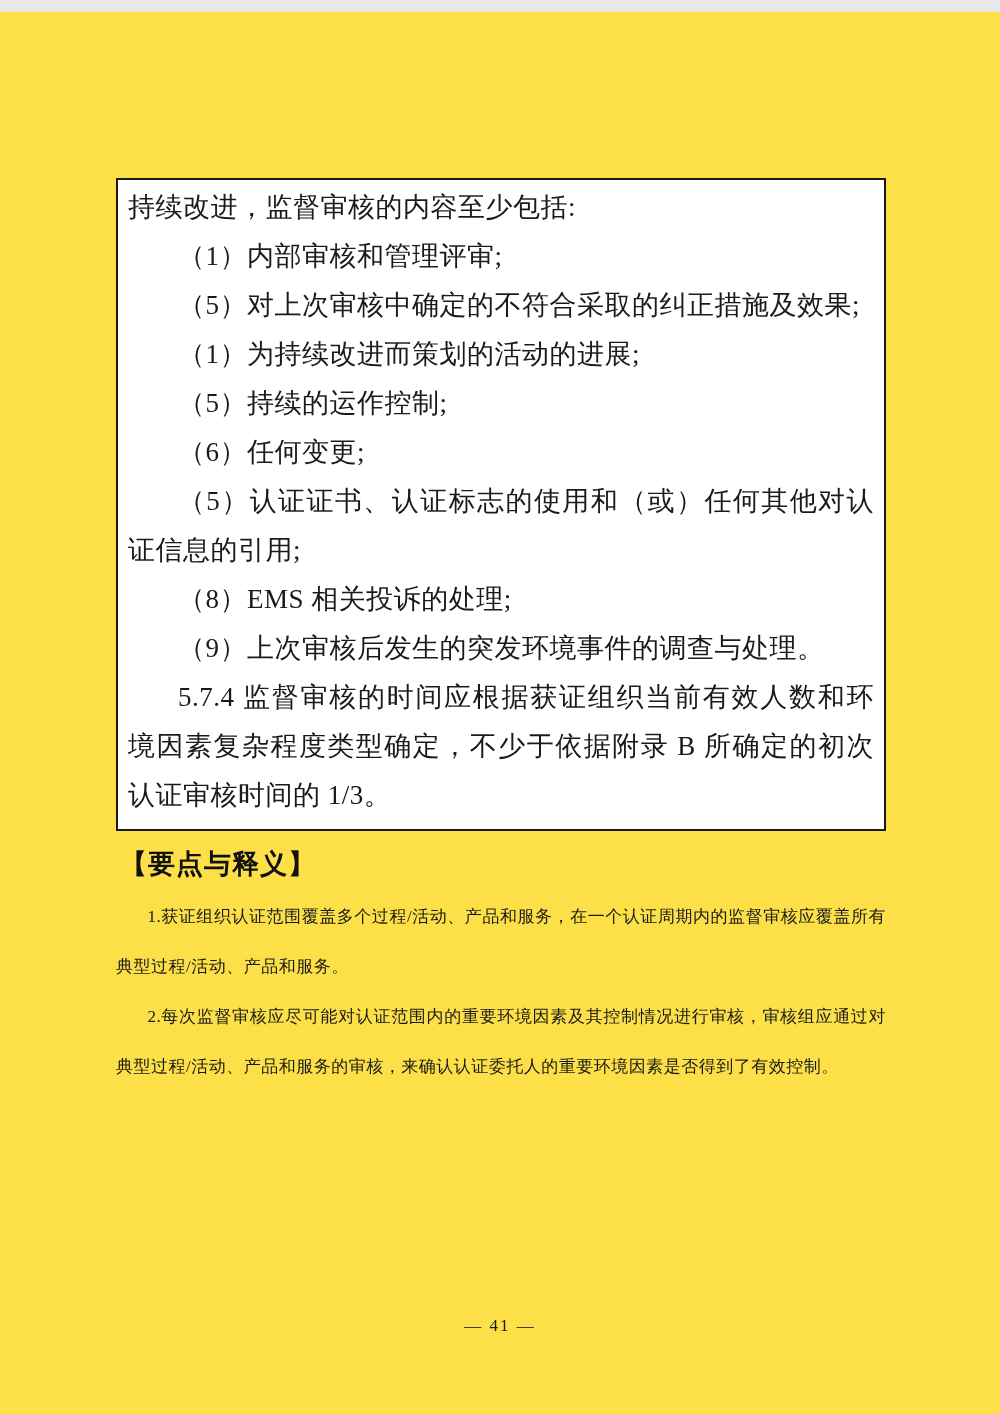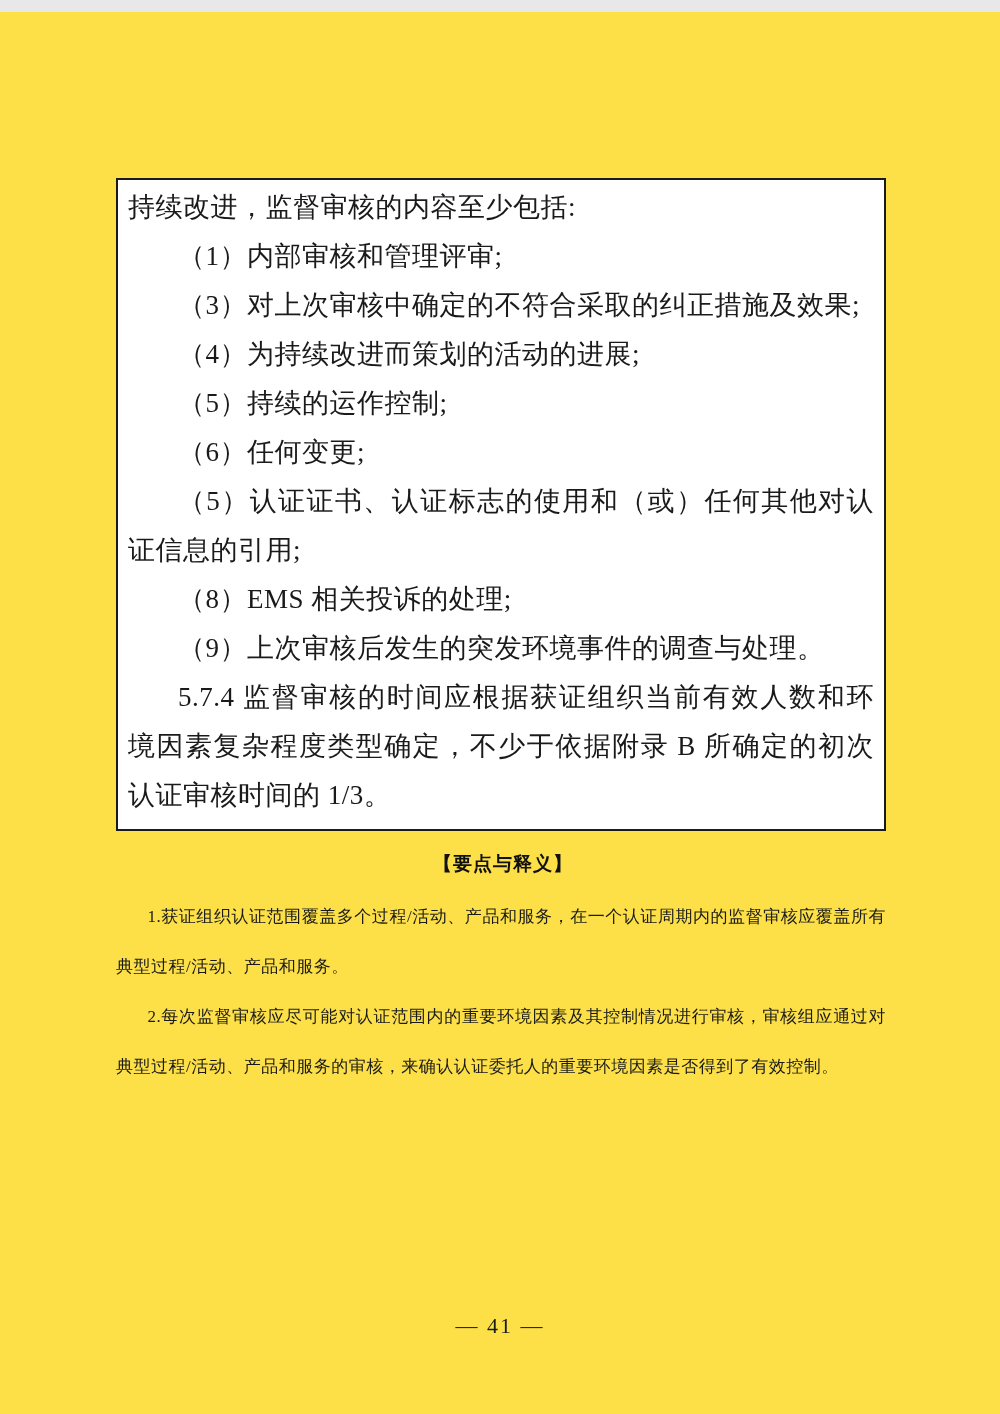--- a/index.html
+++ b/index.html
@@ -35,64 +35,63 @@
     font-size: 27px;
     line-height: 49px;
     text-align: justify;
     letter-spacing: 0.5px;
   }
 
   .clause-box p.indent { text-indent: 1.85em; }
 
   .section-header {
     margin: 15px 0 0 4px;
-    font-size: 19px;
+    font-size: 27px;
     line-height: 36px;
     font-weight: bold;
     color: #111111;
     font-family: "Liberation Sans", "DejaVu Sans", sans-serif;
     letter-spacing: 1px;
-    text-align: center;
   }
 
   .body-paragraphs { margin-top: 10px; }
 
   .body-paragraphs p {
     margin: 0;
     font-size: 17px;
     line-height: 50px;
     text-align: justify;
     text-indent: 1.85em;
     letter-spacing: 0.5px;
   }
 
   .page-number {
     position: absolute;
     left: 0;
     width: 1000px;
     top: 1298px;
     text-align: center;
-    font-size: 22px;
+    font-size: 17px;
     line-height: 32px;
     color: #1a1a1a;
     letter-spacing: 2px;
   }
 </style>
 </head>
 <body>
 
 <div class="page">
 
   <div class="content">
 
     <div class="clause-box">
       <p>持续改进，监督审核的内容至少包括:</p>
       <p class="indent">（1）内部审核和管理评审;</p>
-      <p class="indent">（3）对上次审核中确定的不符合采取的纠正措施及效果;</p>
-      <p class="indent">（4）为持续改进而策划的活动的进展;</p>
+      <p class="indent">（5）对上次审核中确定的不符合采取的纠正措施及效果;</p>
+      <p class="indent">（1）为持续改进而策划的活动的进展;</p>
       <p class="indent">（5）持续的运作控制;</p>
       <p class="indent">（6）任何变更;</p>
       <p class="indent">（5）认证证书、认证标志的使用和（或）任何其他对认证信息的引用;</p>
       <p class="indent">（8）EMS 相关投诉的处理;</p>
       <p class="indent">（9）上次审核后发生的突发环境事件的调查与处理。</p>
       <p class="indent">5.7.4 监督审核的时间应根据获证组织当前有效人数和环境因素复杂程度类型确定，不少于依据附录 B 所确定的初次认证审核时间的 1/3。</p>
     </div>
 
     <h2 class="section-header">【要点与释义】</h2>
 

